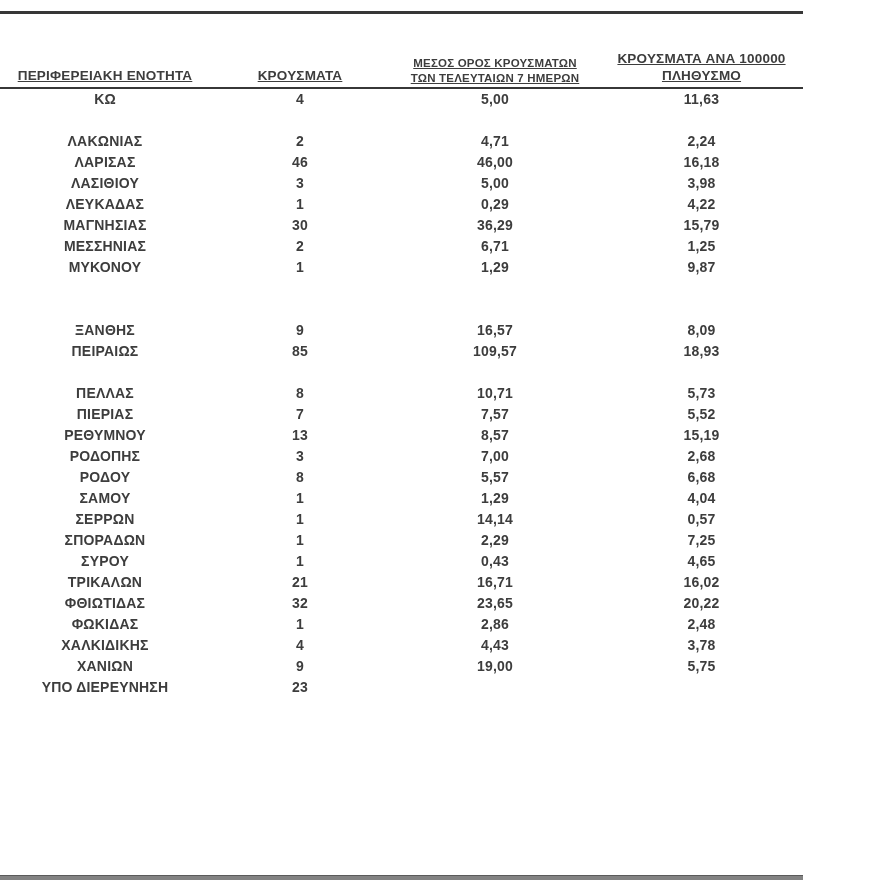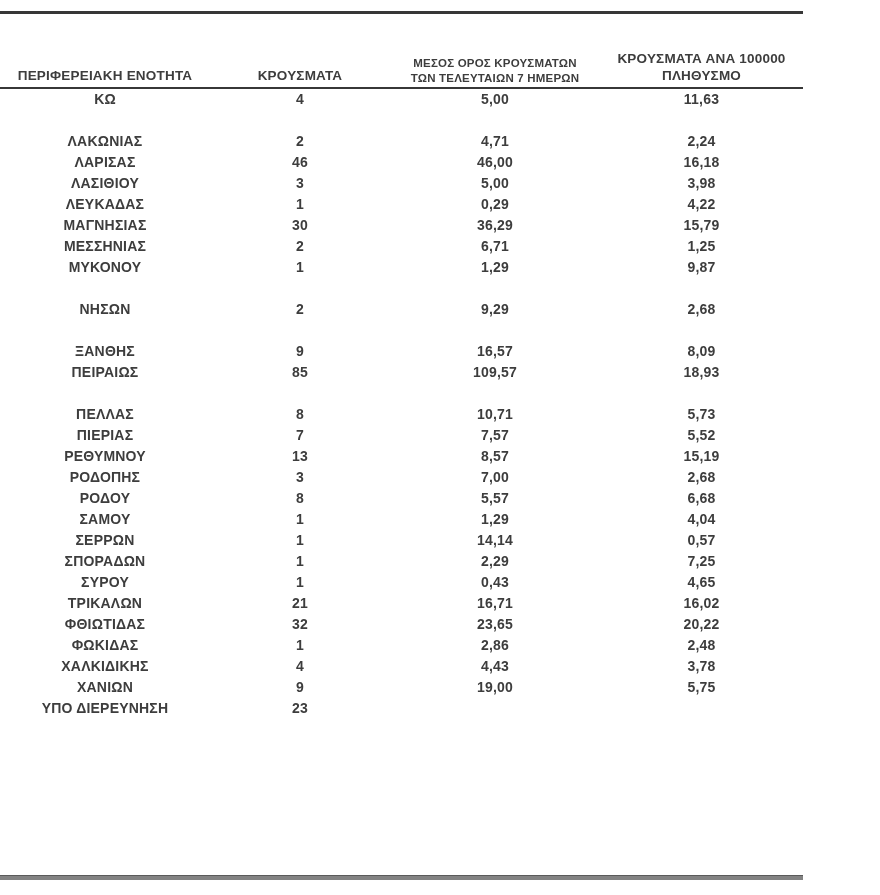--- a/index.html
+++ b/index.html
@@ -41,20 +41,21 @@
     height: 50px;
     vertical-align: bottom;
     text-align: center;
     font-weight: 600;
     font-size: 13.5px;
     line-height: 1.25;
     letter-spacing: 0.2px;
     padding-bottom: 2px;
     border-bottom: 2px solid var(--rule_dark, #373737);
     white-space: nowrap;
+    text-decoration: underline;
   }
   thead th.small { font-size: 11.5px; }
   tbody td {
     height: 21px;
     text-align: center;
     vertical-align: middle;
     font-size: 14px;
     font-weight: 600;
     letter-spacing: 0.2px;
     white-space: nowrap;
@@ -141,26 +142,20 @@
         </tr>
         <tr>
           <td>ΜΥΚΟΝΟΥ</td>
           <td>1</td>
           <td>1,29</td>
           <td>9,87</td>
         </tr>
         <tr class="gap-row">
           <td colspan="4"></td>
         </tr>
-        <tr>
-          <td>ΝΗΣΩΝ</td>
-          <td>2</td>
-          <td>9,29</td>
-          <td>2,68</td>
-        </tr>
         <tr class="gap-row">
           <td colspan="4"></td>
         </tr>
         <tr>
           <td>ΞΑΝΘΗΣ</td>
           <td>9</td>
           <td>16,57</td>
           <td>8,09</td>
         </tr>
         <tr>

